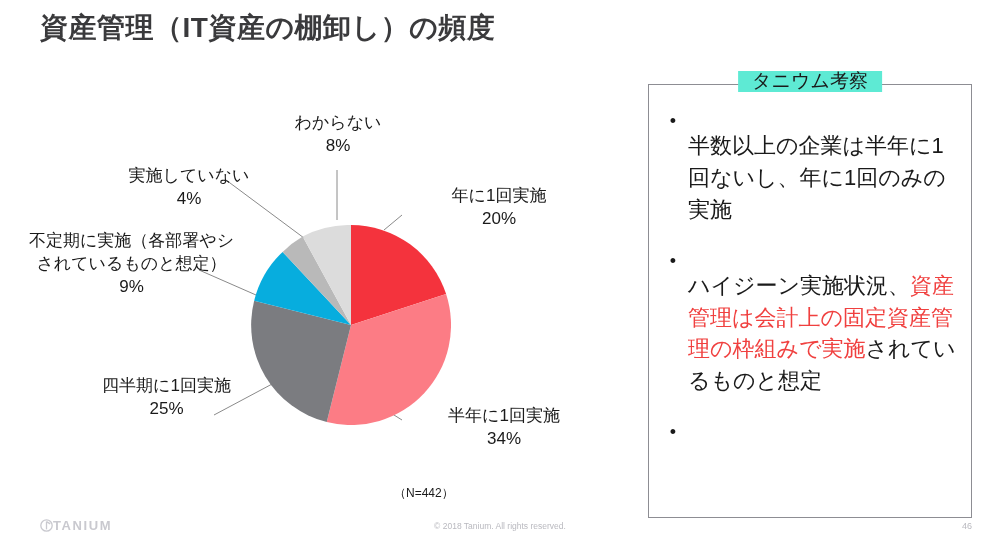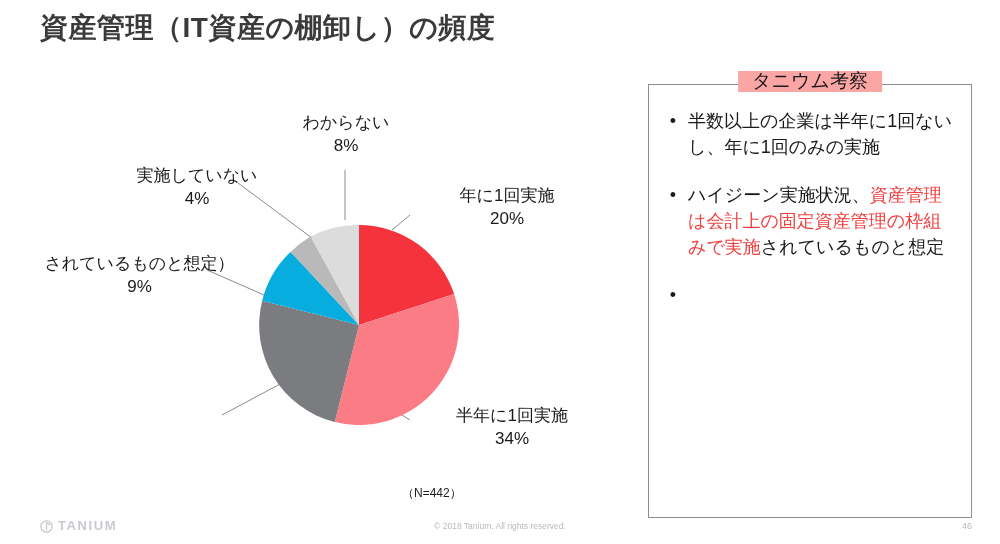--- a/index.html
+++ b/index.html
@@ -23,21 +23,21 @@
     font-weight: bold;
     letter-spacing: 0.5px;
     color: #3a3a3c;
     line-height: 1.25;
     white-space: nowrap;
   }
 
   
   .chart-area {
     position: absolute;
-    left: 12px; top: 70px;
+    left: 4px; top: 70px;
     width: 630px; height: 440px; padding-left: 22px;
   }
   .pie-wrap {
     position: absolute;
     left: 247px; top: 155px;
     width: 200px; height: 200px;
   }
   .pie-svg { display: block; width: 200px; height: 200px; }
 
   .leaders { position: absolute; left: 0; top: 0; width: 630px; height: 440px; }
@@ -78,21 +78,21 @@
     position: absolute;
     inset: 0;
     border: 1.5px solid #8d8d93;
     box-sizing: border-box;
   }
   
   .panel-legend {
     position: absolute;
     top: -13px; left: 50%;
     transform: translateX(-50%);
-    background: #fca5a5;
+    background: #5eead4;
     padding: 0 14px;
     font-size: 19px;
     color: #1a1a1a;
     white-space: nowrap;
     line-height: 1.1;
   }
   .panel-body {
     position: absolute;
     left: 0; top: 0; right: 0; bottom: 0;
     padding: 24px 14px 10px 10px;
@@ -105,34 +105,34 @@
   }
   .bullet-dot {
     flex: 0 0 30px;
     font-size: 18px;
     line-height: 1.45;
     text-align: center;
     color: #1a1a1a;
   }
   .bullet-text {
     flex: 1 1 auto;
-    font-size: 18px;
+    font-size: 22px;
     line-height: 1.45;
     color: #1a1a1a;
     word-break: break-all;
+    margin-top: 22px;
   }
   .hl { color: #f0403f; }
 
   
   .footer-logo {
     position: absolute;
     left: 40px; top: 518px;
     display: flex;
-    align-items: flex-end;
-    gap: 5px;
+    align-items: center;
   }
   .logo-mark { width: 13px; height: 13px; display:block; }
   .logo-text {
     font-size: 13px;
     letter-spacing: 1.6px;
     color: #c9c9cf;
     font-weight: 600;
   }
   .footer-copy {
     position: absolute;
@@ -193,25 +193,29 @@
     <span>わからない</span>
     <span class="pct">8%</span>
   </div>
 
   <div class="lbl lbl-jisshi-nai">
     <span>実施していない</span>
     <span class="pct">4%</span>
   </div>
 
   <div class="lbl lbl-futeiki">
-    <br>
+    <span>不定期に実施（各部署やシ</span><br>
     <span>されているものと想定）</span>
     <span class="pct">9%</span>
   </div>
 
+  <div class="lbl lbl-shihanki">
+    <span>四半期に1回実施</span>
+    <span class="pct">25%</span>
+  </div>
 
   <div class="lbl lbl-nen">
     <span>年に1回実施</span>
     <span class="pct">20%</span>
   </div>
 
   <div class="lbl lbl-hantoshi">
     <span>半年に1回実施</span>
     <span class="pct">34%</span>
   </div>

